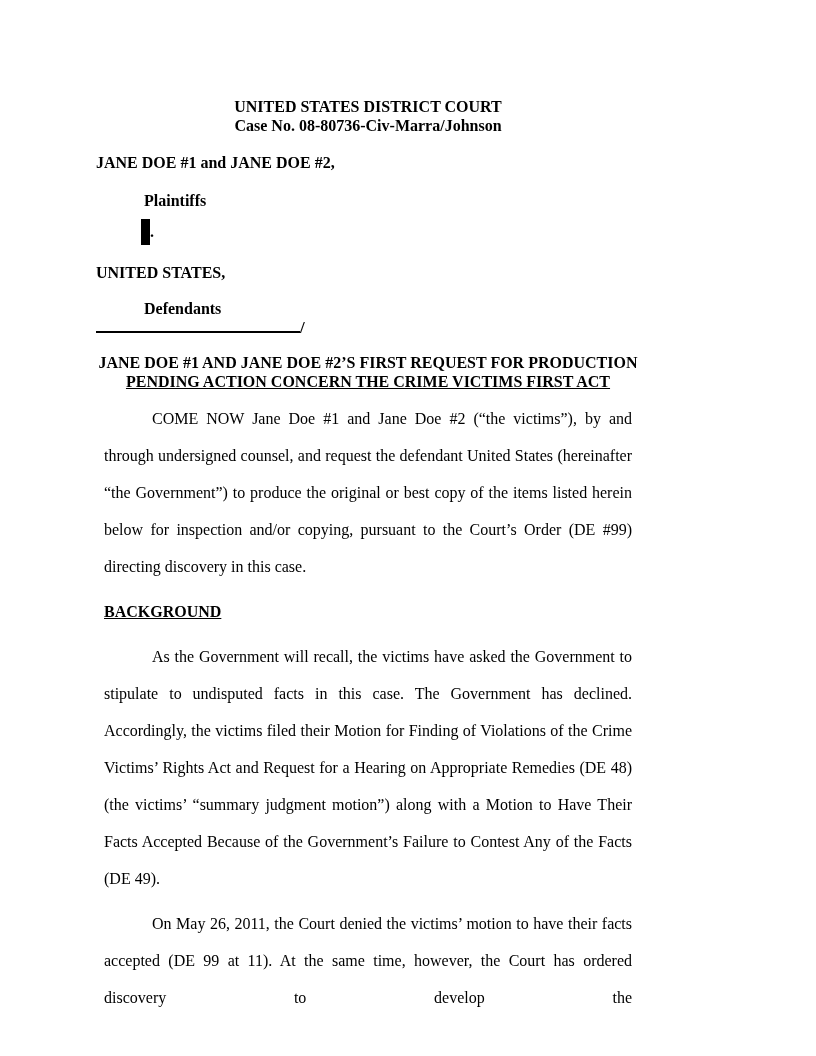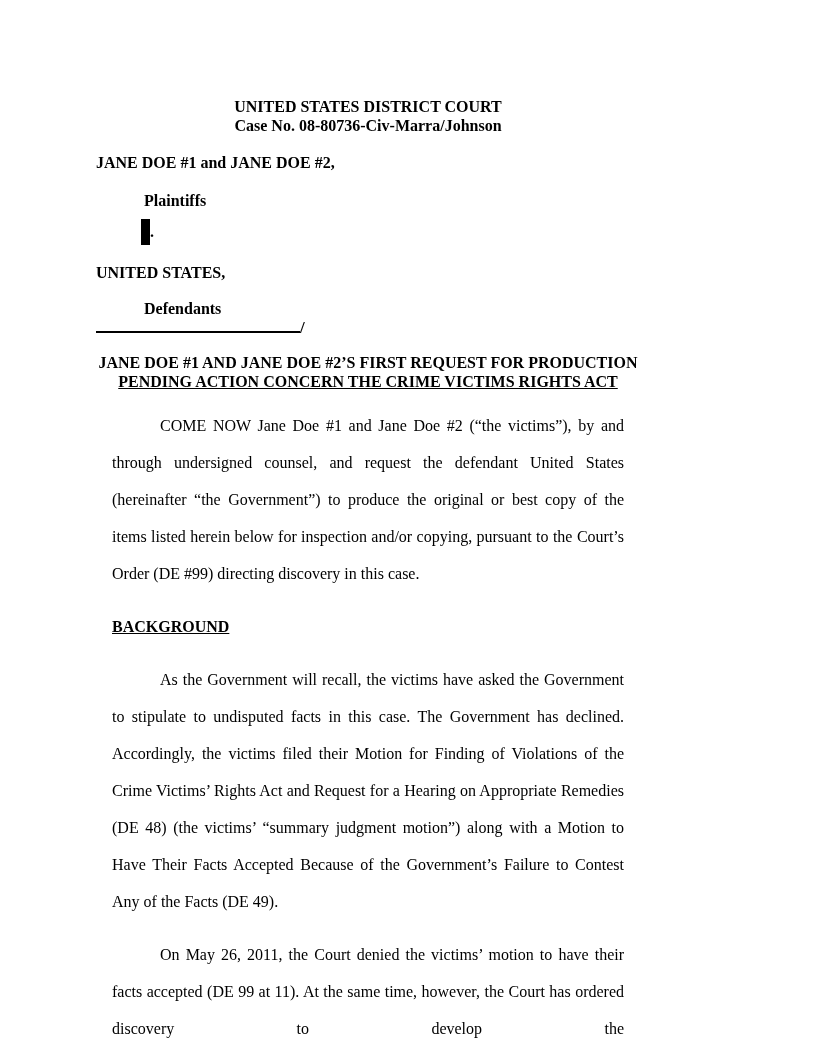--- a/index.html
+++ b/index.html
@@ -87,21 +87,21 @@
     line-height: 18.5px;
   }
   .doc-title .u {
     text-decoration: underline;
   }
   
   .body-text {
     margin-top: 9px;
   }
   .body-text p {
-    margin: 16px;
+    margin: 8px;
     text-align: justify;
     text-indent: 48px;
     line-height: 37px;
   }
   .section-heading {
     text-align: right;
     text-indent: 0 !important;
     font-weight: bold;
     text-decoration: underline;
   }
@@ -124,21 +124,21 @@
     <div class="party-names">JANE DOE #1 and JANE DOE #2,</div>
     <div class="party-role">Plaintiffs</div>
     <div class="versus-row"><span class="redact-bar"></span><span class="versus-period">.</span></div>
     <div class="party-names">UNITED STATES,</div>
     <div class="party-role defendants">Defendants</div>
     <div class="separator"><span class="sep-line"></span><span class="sep-slash">/</span></div>
   </div>
 
   <div class="doc-title">
     <div>JANE DOE #1 AND JANE DOE #2’S FIRST REQUEST FOR PRODUCTION</div>
-    <div class="u">PENDING ACTION CONCERN THE CRIME VICTIMS RIGHTS ACT</div>
+    <div class="u">PENDING ACTION CONCERN THE CRIME VICTIMS FIRST ACT</div>
   </div>
 
   <div class="body-text">
     <p>COME NOW Jane Doe #1 and Jane Doe #2 (“the victims”), by and through undersigned counsel, and request the defendant United States (hereinafter “the Government”) to produce the original or best copy of the items listed herein below for inspection and/or copying, pursuant to the Court’s Order (DE #99) directing discovery in this case.</p>
     <p class="section-heading">BACKGROUND</p>
     <p>As the Government will recall, the victims have asked the Government to stipulate to undisputed facts in this case.  The Government has declined.  Accordingly, the victims filed their Motion for Finding of Violations of the Crime Victims’ Rights Act and Request for a Hearing on Appropriate Remedies (DE 48) (the victims’ “summary judgment motion”) along with a Motion to Have Their Facts Accepted Because of the Government’s Failure to Contest Any of the Facts (DE 49).</p>
     <p class="continues">On May 26, 2011, the Court denied the victims’ motion to have their facts accepted (DE 99 at 11).  At the same time, however, the Court has ordered discovery to develop the</p>
   </div>
 
 </div>

